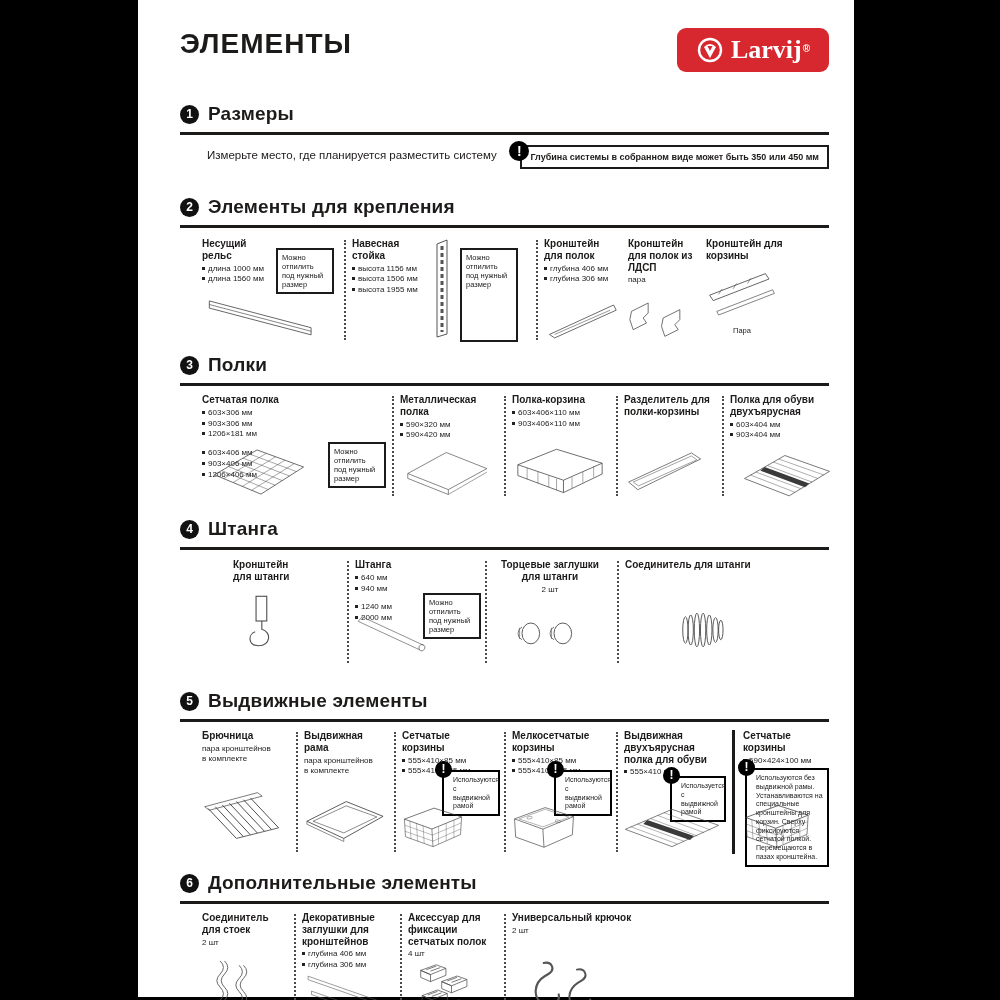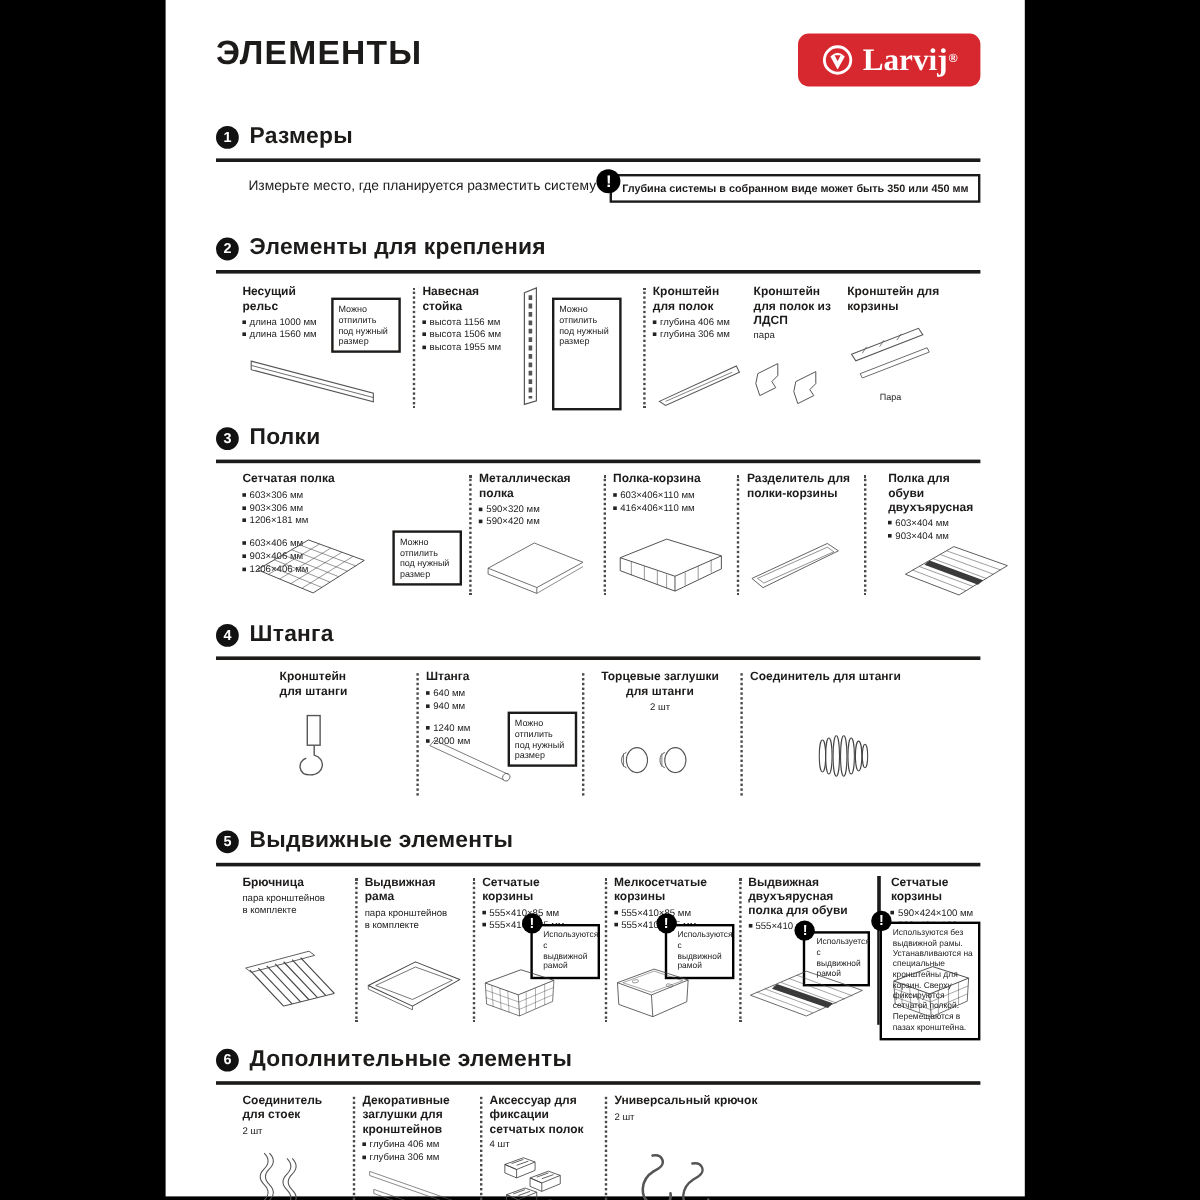--- a/index.html
+++ b/index.html
@@ -1,19 +1,19 @@
 <!DOCTYPE html>
 <html><head>
 <meta charset="utf-8">
 <style>
   html,body{margin:0;padding:0;background:#000;width:1000px;height:1000px;overflow:hidden;
     font-family:"Liberation Sans",sans-serif;color:#1d1b1a;}
   .canvas{position:relative;width:1000px;height:1000px;background:#000;}
   .page{position:absolute;left:138px;top:0;width:716px;height:997px;background:#fff;
-    box-sizing:border-box;padding:0 37px 0 42px;}
+    box-sizing:border-box;padding:0 25px 0 42px;}
   
   .head{margin-top:28px;display:flex;justify-content:space-between;align-items:flex-start;height:50px;}
   h1{margin:0;font-size:28px;font-weight:bold;letter-spacing:1px;}
   .logo{background:#d7282f;border-radius:9px;width:152px;height:44px;display:flex;align-items:center;
     justify-content:center;gap:7px;color:#fff;}
   .logo-text{font-family:"Liberation Serif",serif;font-weight:bold;font-size:26px;line-height:1;}
   .logo sup{font-size:10px;vertical-align:super;margin-left:1px;font-weight:bold;}
   
   .sec-head{display:flex;align-items:center;gap:9px;border-bottom:3px solid #1d1b1a;padding-bottom:7px;}
   .num{width:19px;height:19px;border-radius:50%;background:#111;color:#fff;font-size:12px;font-weight:bold;
@@ -185,21 +185,21 @@
         <svg class="abs" style="left:0;bottom:0;" width="100" height="56" viewBox="0 0 125 80">
           <polygon points="5,45 60,15 118,38 63,68" fill="none" stroke="#555" stroke-width="1"></polygon>
           <polyline points="5,45 5,52 63,75 63,68" fill="none" stroke="#555" stroke-width="1"></polyline>
           <line x1="63" y1="75" x2="118" y2="43" stroke="#555" stroke-width="0.8"></line>
         </svg>
       </div>
       <div class="vdot"></div>
       <div class="col" style="width:102px;">
         <div class="iname">Полка-корзина</div>
         <div class="spec">603×406×110 мм</div>
-        <div class="spec">416×406×110 мм</div>
+        <div class="spec">903×406×110 мм</div>
         <svg class="abs" style="left:0;bottom:0;" width="100" height="58" viewBox="0 0 125 75">
           <polygon points="8,32 58,12 117,30 67,52" fill="none" stroke="#444" stroke-width="1"></polygon>
           <polyline points="8,32 8,46 67,68 67,52" fill="none" stroke="#444" stroke-width="1"></polyline>
           <polyline points="67,68 117,44 117,30" fill="none" stroke="#444" stroke-width="1"></polyline>
           <line x1="20" y1="36" x2="20" y2="51" stroke="#444" stroke-width="0.6"></line>
           <line x1="34" y1="41" x2="34" y2="56" stroke="#444" stroke-width="0.6"></line>
           <line x1="48" y1="46" x2="48" y2="61" stroke="#444" stroke-width="0.6"></line>
           <line x1="58" y1="50" x2="58" y2="65" stroke="#444" stroke-width="0.6"></line>
           <line x1="78" y1="48" x2="78" y2="62" stroke="#444" stroke-width="0.6"></line>
           <line x1="92" y1="41" x2="92" y2="55" stroke="#444" stroke-width="0.6"></line>
@@ -208,21 +208,21 @@
       </div>
       <div class="vdot"></div>
       <div class="col" style="width:96px;">
         <div class="iname">Разделитель для полки-корзины</div>
         <svg class="abs" style="left:2px;bottom:2px;" width="92" height="54" viewBox="0 0 120 70">
           <polygon points="6,52 88,14 100,22 18,62" fill="none" stroke="#555" stroke-width="1"></polygon>
           <polygon points="12,52 88,18 95,23 19,57" fill="none" stroke="#555" stroke-width="0.7"></polygon>
         </svg>
       </div>
       <div class="vdot"></div>
-      <div class="col" style="flex:1;margin-left:12px;">
+      <div class="col" style="flex:1;">
         <div class="iname">Полка для обуви двухъярусная</div>
         <div class="spec">603×404 мм</div>
         <div class="spec">903×404 мм</div>
         <svg class="abs" style="left:0;bottom:0;" width="118" height="54" viewBox="0 0 130 75">
           <polygon points="6,48 62,16 124,38 68,72" fill="none" stroke="#444" stroke-width="1"></polygon>
           <line x1="14" y1="43" x2="76" y2="67" stroke="#444" stroke-width="0.6"></line>
           <line x1="22" y1="39" x2="84" y2="62" stroke="#444" stroke-width="0.6"></line>
           <line x1="30" y1="34" x2="92" y2="58" stroke="#444" stroke-width="0.6"></line>
           <line x1="38" y1="30" x2="100" y2="53" stroke="#444" stroke-width="0.6"></line>
           <line x1="46" y1="25" x2="108" y2="48" stroke="#444" stroke-width="0.6"></line>

